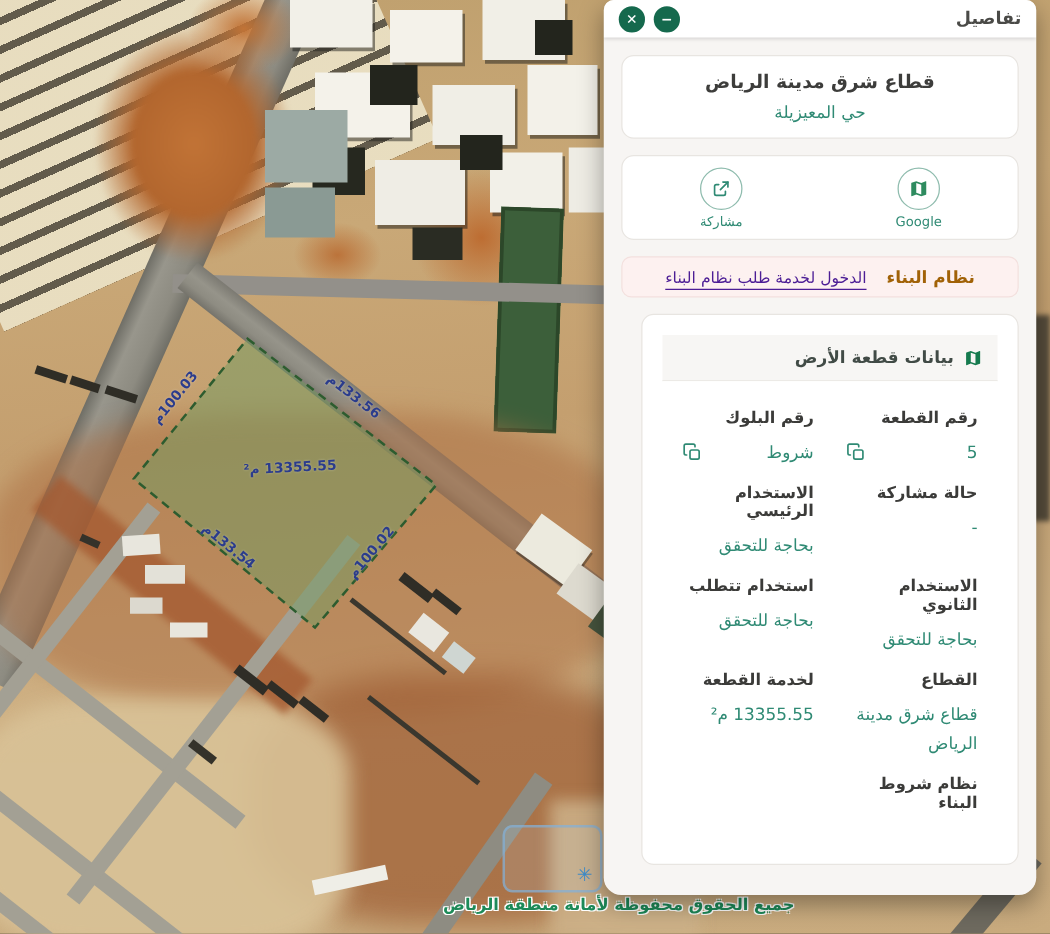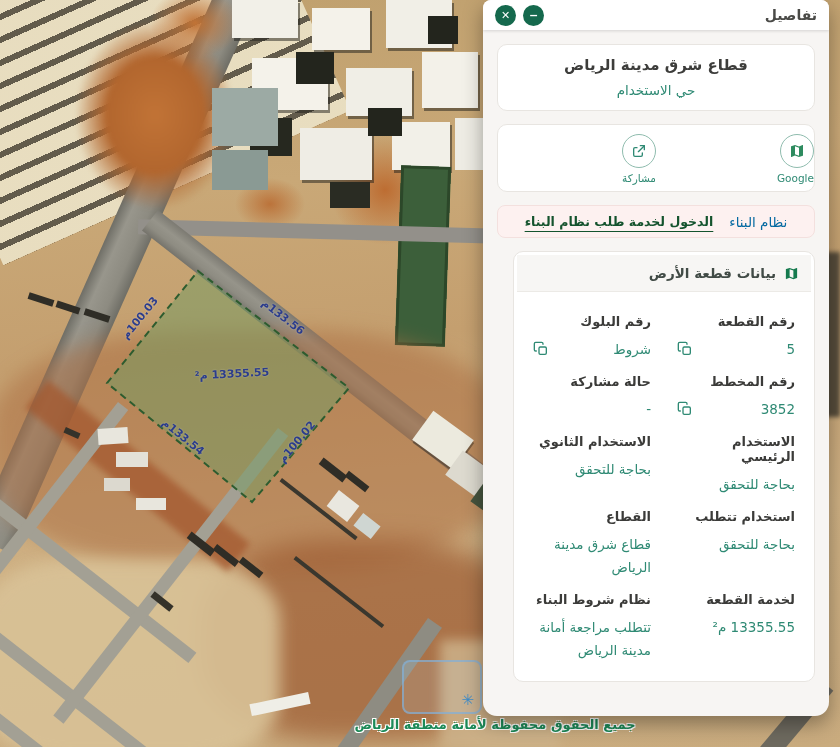--- a/index.html
+++ b/index.html
@@ -29,30 +29,30 @@
   .winbtns{display:flex;gap:7px;}
   .wbtn{width:21px;height:21px;border-radius:50%;background:#15694d;color:#fff;border:none;
     display:flex;align-items:center;justify-content:center;font-size:11px;font-weight:700;
     cursor:pointer;padding:0;line-height:1;}
   .pbody{padding:14px 14px 0;}
   .card{background:#fff;border:1px solid #e8e5e1;border-radius:10px;}
   .title-card{padding:11px 8px 12px;text-align:center;margin-bottom:13px;}
   .sector{font-size:15px;font-weight:700;color:#3d3d3b;margin-bottom:8px;}
   .district{font-size:13.5px;color:#2f8a74;}
   .share-card{display:flex;margin-bottom:13px;padding:9px 0 7px;}
-  .action{flex:1;display:flex;flex-direction:column;gap:4px;cursor:pointer;}
+  .action{flex:1;display:flex;flex-direction:column;align-items:center;gap:4px;cursor:pointer;}
   .circle{width:34px;height:34px;border-radius:50%;border:1px solid #8fbcae;background:#fff;
     display:flex;align-items:center;justify-content:center;}
   .alabel{font-size:10.5px;color:#2f8a74;}
   .banner{background:#fdf1f0;border:1px solid #f3e0de;border-radius:8px;height:33px;display:flex;
     align-items:center;justify-content:center;gap:16px;margin-bottom:13px;}
-  .bn-label{font-size:13.5px;font-weight:400;color:#0369a1;}
-  .bn-link{font-size:12.5px;font-weight:700;color:#14532d;text-decoration:underline;
+  .bn-label{font-size:13.5px;font-weight:700;color:#a16207;}
+  .bn-link{font-size:12.5px;font-weight:400;color:#4c1d95;text-decoration:underline;
     text-underline-offset:5px;cursor:pointer;}
-  .land-card{margin-bottom:12px;overflow:hidden;padding:3px;margin-left:16px;}
+  .land-card{margin-bottom:12px;overflow:hidden;padding:16px;margin-left:16px;}
   .sec-head{background:#f7f6f4;padding:10px 12px;display:flex;align-items:center;gap:8px;
     border-bottom:1px solid #eceae6;}
   .sec-title{font-size:13.5px;font-weight:700;color:#414b46;}
   .fields{display:grid;grid-template-columns:1fr 1fr;column-gap:26px;row-gap:13px;
     padding:22px 16px 16px;background:#fff;}
   .flabel{font-size:13px;font-weight:700;color:#3b3b39;margin-bottom:9px;}
   .fvalue-row{display:flex;align-items:center;justify-content:space-between;min-height:20px;}
   .fvalue{font-size:13.5px;color:#2f8a74;line-height:1.7;}
   .copy-btn{cursor:pointer;display:flex;align-items:center;}
 </style>
@@ -160,21 +160,21 @@
         <button class="wbtn">
           <span>✕</span>
         </button>
       </span>
     </header>
 
     <div class="pbody">
 
       <section class="card title-card">
         <div class="sector">قطاع شرق مدينة الرياض</div>
-        <div class="district">حي الاستخدام</div>
+        <div class="district">حي المعيزيلة</div>
       </section>
 
       <section class="card share-card">
         <div class="action">
           <span class="circle">
             <svg width="16" height="16" viewBox="0 0 24 24">
                 <path fill="#2e8b5f" d="M20.5 3l-.16.03L15 5.1 9 3 3.36 4.9c-.21.07-.36.25-.36.48V20.5c0 .28.22.5.5.5l.16-.03L9 18.9l6 2.1 5.64-1.9c.21-.07.36-.25.36-.48V3.5c0-.28-.22-.5-.5-.5zM15 19l-6-2.11V5l6 2.11V19z"></path>
               </svg>
           </span>
           <span class="alabel">Google</span>
@@ -228,32 +228,20 @@
               <span class="fvalue">شروط</span>
               <span class="copy-btn">
                   <svg width="16" height="16" viewBox="0 0 24 24" fill="none" stroke="#2f8a74" stroke-width="2" stroke-linecap="round" stroke-linejoin="round">
                     <rect x="9" y="9" width="11" height="11" rx="2"></rect>
                     <path d="M5 15H4a2 2 0 0 1-2-2V4a2 2 0 0 1 2-2h9a2 2 0 0 1 2 2v1"></path>
                   </svg>
                 </span>
             </div>
           </div>
 
-          <div class="field">
-            <div class="flabel">رقم المخطط</div>
-            <div class="fvalue-row">
-              <span class="fvalue">3852</span>
-              <span class="copy-btn">
-                  <svg width="16" height="16" viewBox="0 0 24 24" fill="none" stroke="#2f8a74" stroke-width="2" stroke-linecap="round" stroke-linejoin="round">
-                    <rect x="9" y="9" width="11" height="11" rx="2"></rect>
-                    <path d="M5 15H4a2 2 0 0 1-2-2V4a2 2 0 0 1 2-2h9a2 2 0 0 1 2 2v1"></path>
-                  </svg>
-                </span>
-            </div>
-          </div>
 
           <div class="field">
             <div class="flabel">حالة مشاركة</div>
             <div class="fvalue-row">
                 <span class="fvalue">-</span>
               </div>
           </div>
 
           <div class="field">
             <div class="flabel">الاستخدام الرئيسي</div>
@@ -286,23 +274,20 @@
 
           <div class="field">
             <div class="flabel">لخدمة القطعة</div>
             <div class="fvalue-row">
                 <span class="fvalue">13355.55 م²</span>
               </div>
           </div>
 
           <div class="field">
             <div class="flabel">نظام شروط البناء</div>
-            <div class="fvalue-row">
-                <span class="fvalue">تتطلب مراجعة أمانة مدينة الرياض</span>
-              </div>
           </div>
 
         </div>
       </section>
 
     </div>
   </aside>
 </div>
 
 </body></html>

